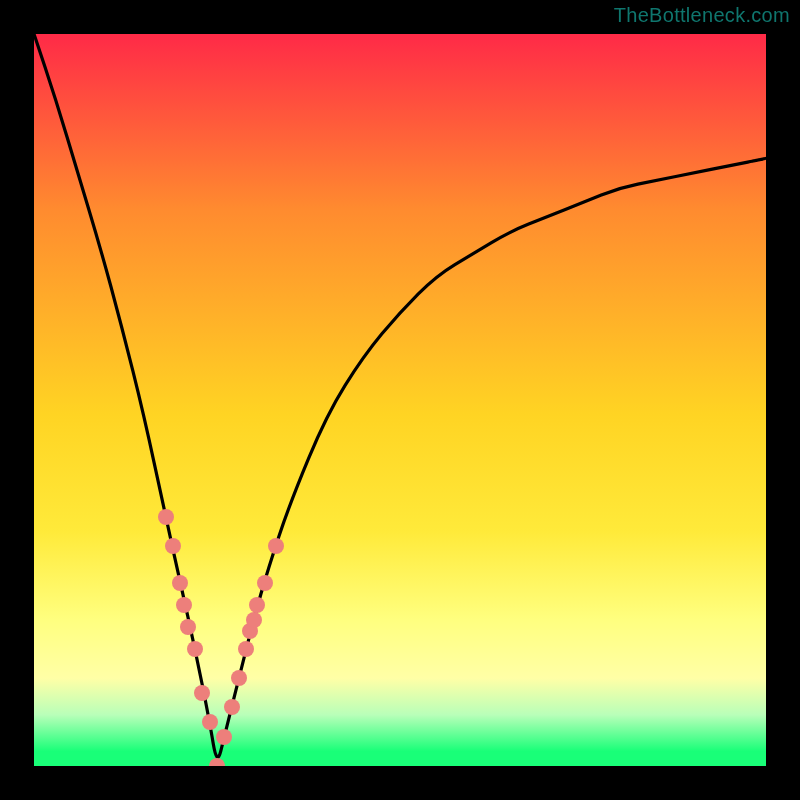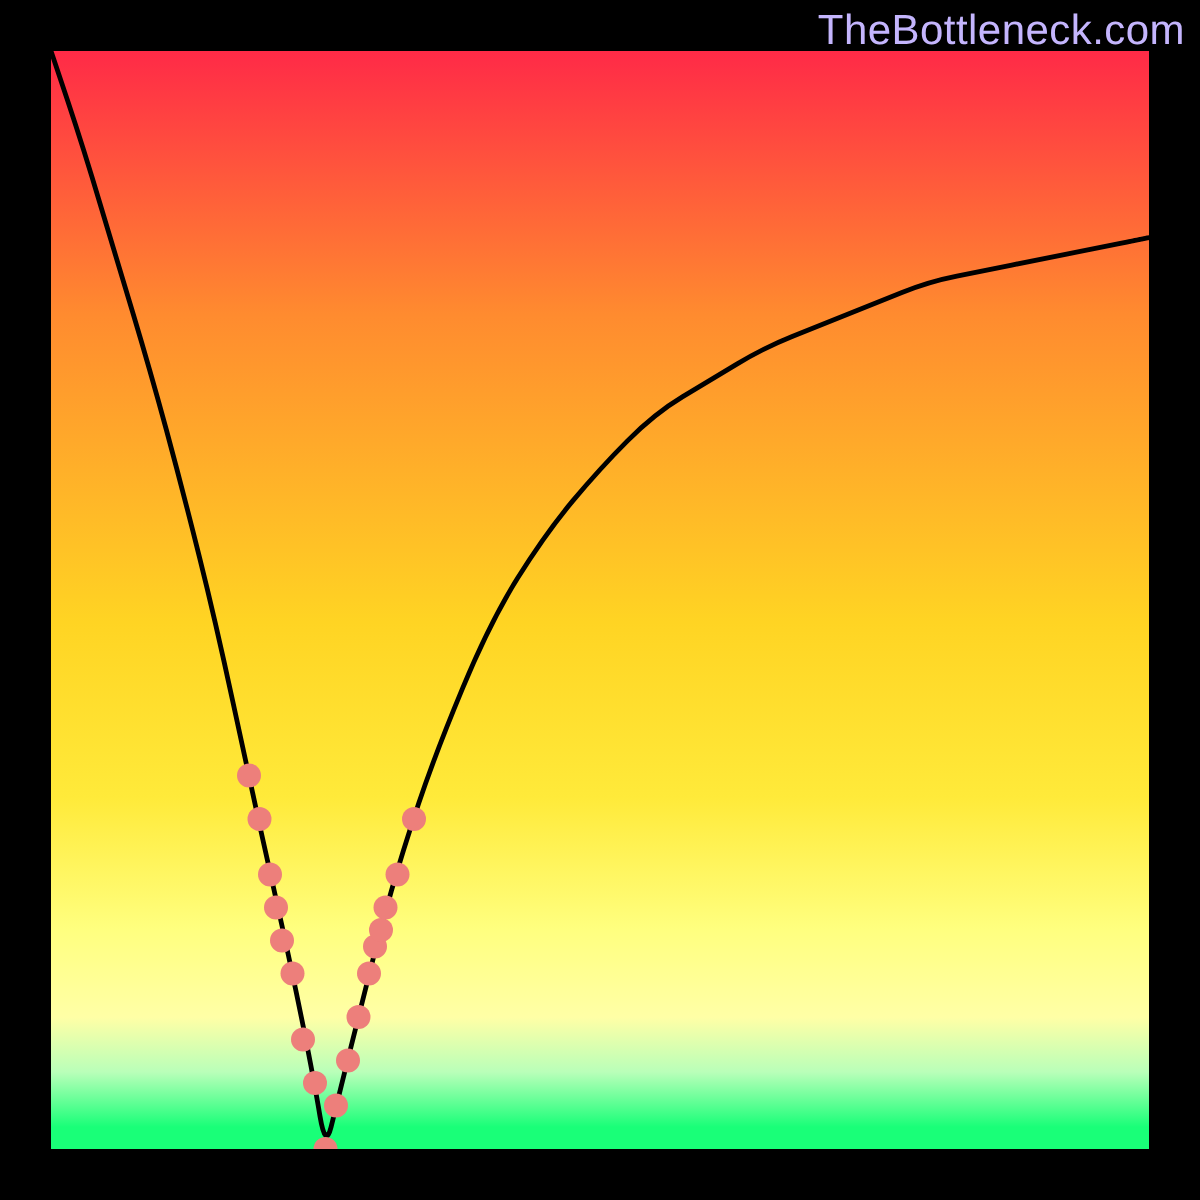--- a/index.html
+++ b/index.html
@@ -12,22 +12,22 @@
     width: 800px;
     height: 800px;
     background: #000;
     overflow: hidden;
   }
   .watermark {
     position: absolute;
     top: 4px;
     right: 10px;
     font-family: Arial, Helvetica, sans-serif;
-    font-size: 28px;
-    color: #c4b5fd;
+    font-size: 20px;
+    color: #0f766e;
     letter-spacing: 0.3px;
     z-index: 5;
   }
   .plot {
     position: absolute;
     left: 34px;
     top: 34px;
     width: 732px;
     height: 732px;
     overflow: hidden;

